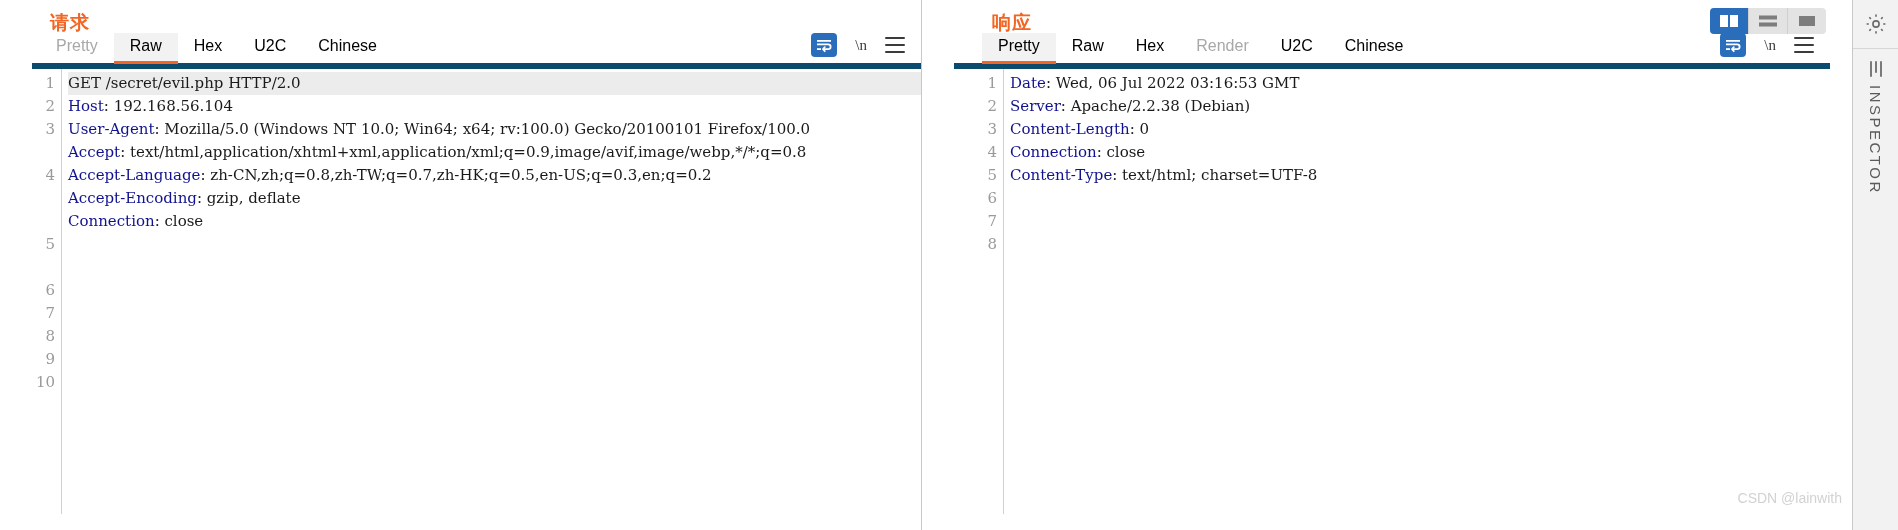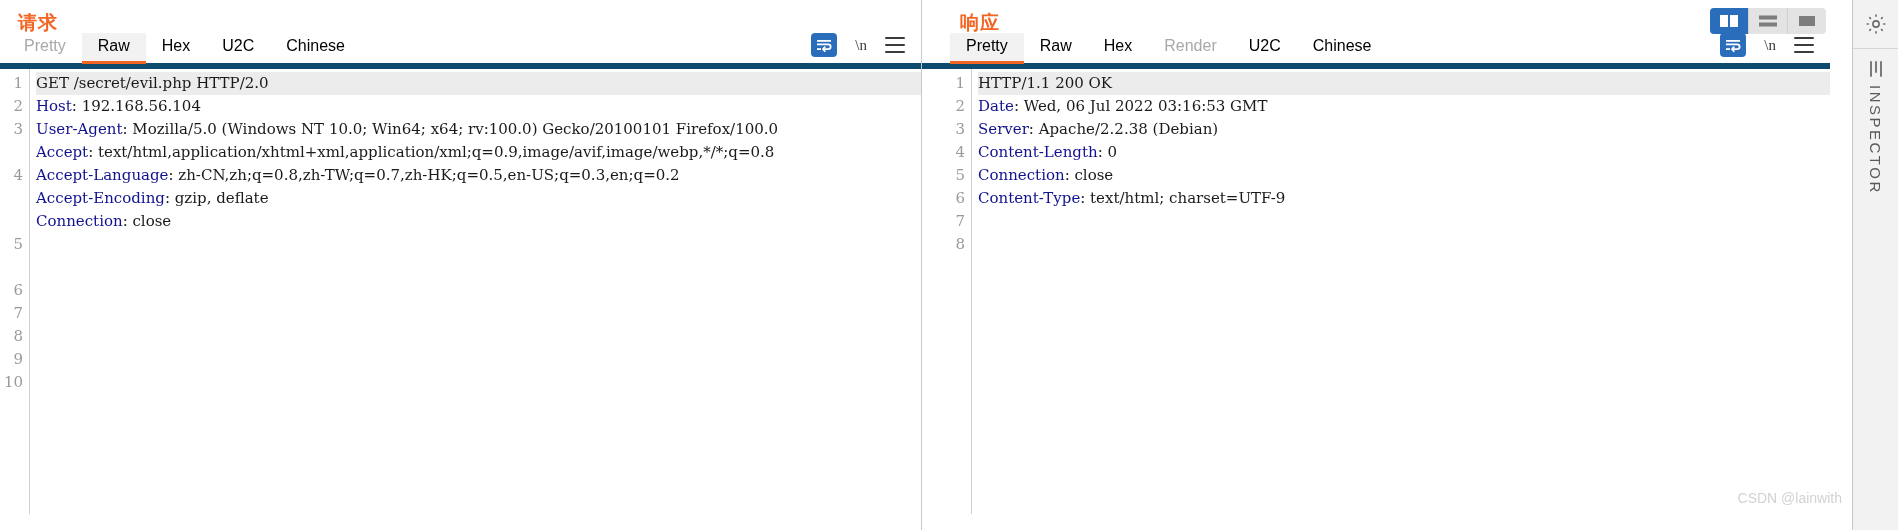--- a/index.html
+++ b/index.html
@@ -16,20 +16,21 @@
     overflow: hidden;
     display: flex;
   }
 
   
   .panel {
     position: relative;
     height: 530px;
     background: #ffffff;
     box-sizing: border-box;
+    padding-left: 32px;
   }
   #request-panel  { width: 922px; border-right: 1px solid #c8c8c8; }
   #response-panel { width: 908px; }
 
   .panel-title {
     color: #f26522;
     font-size: 19px;
     font-weight: bold;
     padding: 13px 0 0 18px;
     letter-spacing: 1px;
@@ -337,26 +338,25 @@
         <div class="ln">2</div>
         <div class="ln">3</div>
         <div class="ln">4</div>
         <div class="ln">5</div>
         <div class="ln">6</div>
         <div class="ln">7</div>
         <div class="ln">8</div>
       </div>
 
       <div class="code-body">
-        <div class="code-line highlight"><span class="val">HTTP/1.1 200 OK</span></div>
         <div class="code-line"><span class="hdr">Date</span><span class="val">: Wed, 06 Jul 2022 03:16:53 GMT</span></div>
         <div class="code-line"><span class="hdr">Server</span><span class="val">: Apache/2.2.38 (Debian)</span></div>
         <div class="code-line"><span class="hdr">Content-Length</span><span class="val">: 0</span></div>
         <div class="code-line"><span class="hdr">Connection</span><span class="val">: close</span></div>
-        <div class="code-line"><span class="hdr">Content-Type</span><span class="val">: text/html; charset=UTF-9</span></div>
+        <div class="code-line"><span class="hdr">Content-Type</span><span class="val">: text/html; charset=UTF-8</span></div>
         <div class="code-line">&nbsp;</div>
         <div class="code-line">&nbsp;</div>
       </div>
     </div>
   </div>
 
   <div id="layout-controls">
     <div class="layout-btn active">
       <svg width="20" height="14" viewBox="0 0 20 14" aria-hidden="true">
         <rect x="1" y="1" width="8" height="12" fill="#ffffff"></rect>

